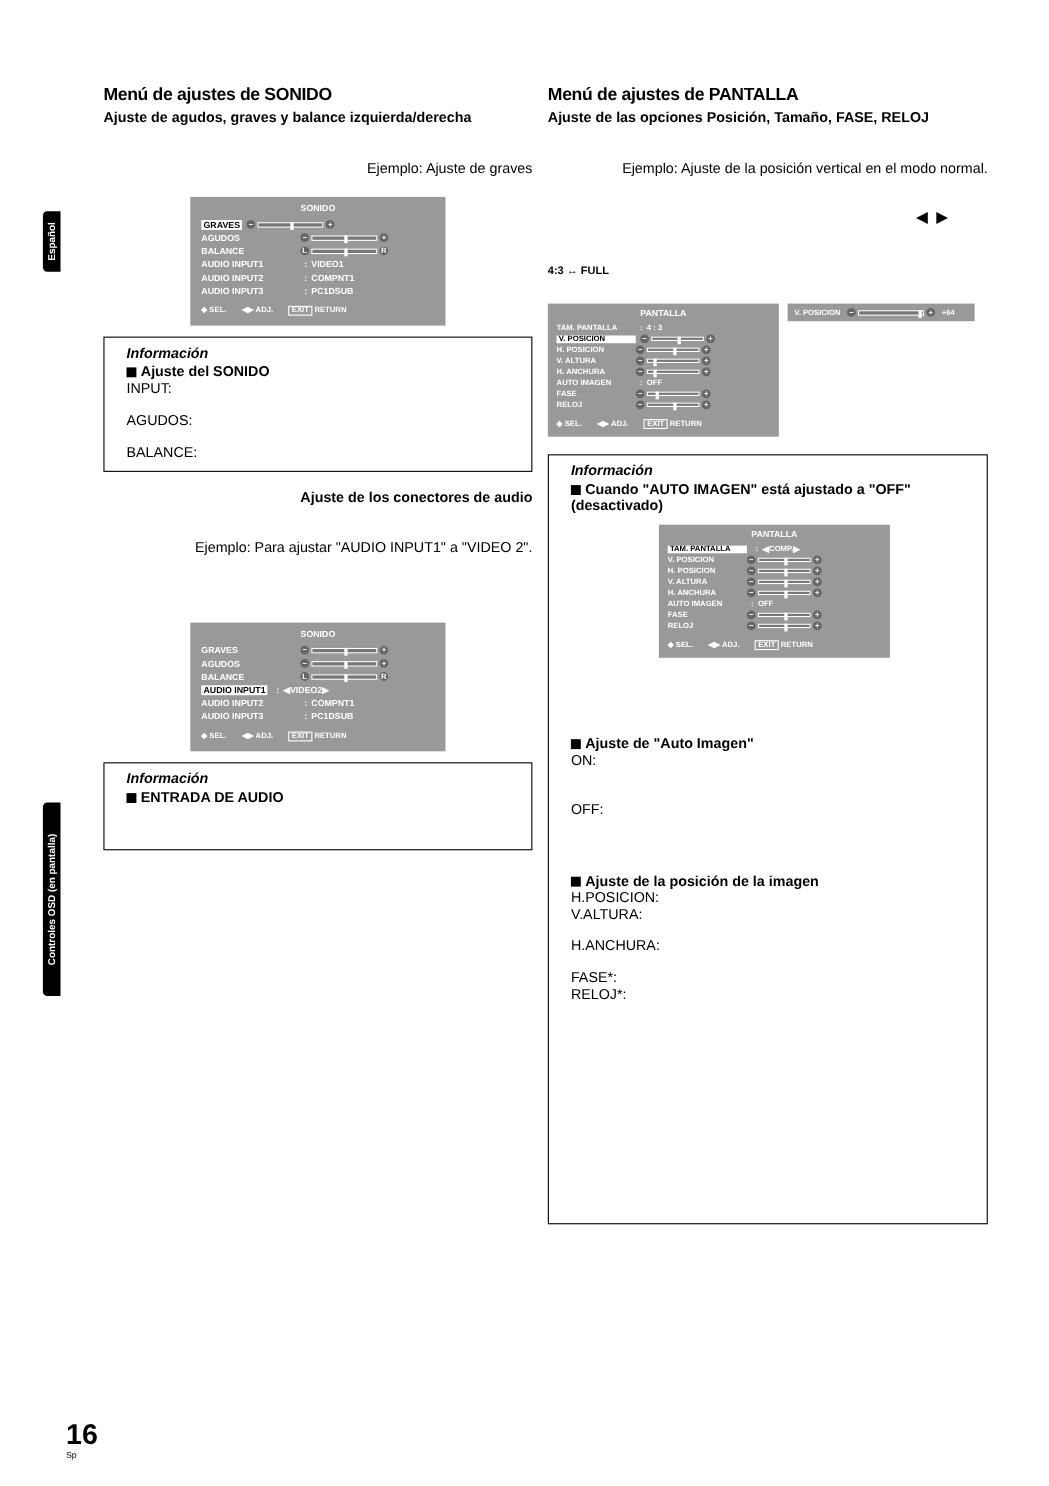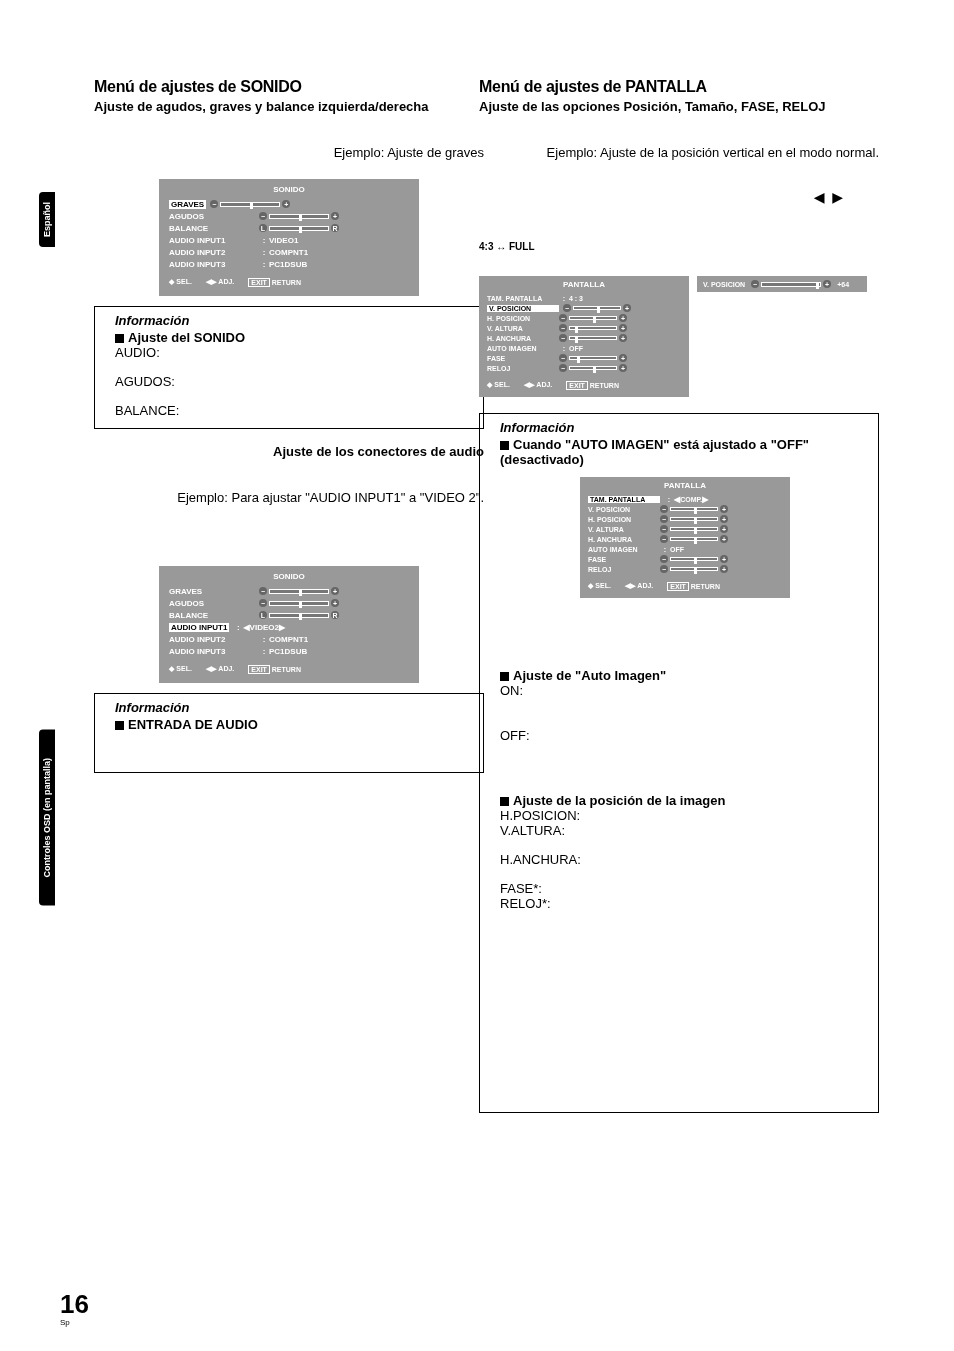--- a/index.html
+++ b/index.html
@@ -9,25 +9,25 @@
     width: 954px;
     height: 1351px;
     position: relative;
     color: #000;
   }
   .tab { position: absolute; left: 39px; background: #000; color: #fff; font-size: 9px; font-weight: bold; writing-mode: vertical-rl; transform: rotate(180deg); padding: 10px 3px; border-radius: 0 4px 4px 0; }
   .tab1 { top: 192px; }
   .tab2 { top: 730px; padding: 28px 3px; }
   .pagecol { position: absolute; top: 78px; }
   .left { left: 94px; width: 390px; }
-  .right { left: 479px; width: 400px; }
+  .right { left: 498px; width: 400px; }
   .section-title { font-family: "Arial Black", Arial, sans-serif; font-weight: 900; font-size: 16px; letter-spacing: -0.3px; }
   .subtitle { font-weight: bold; font-size: 13px; line-height: 1.35; margin-top: 2px; }
   .body { font-size: 13px; margin-top: 28px; line-height: 1.35; text-align: right; }
-  .osd { margin: 18px auto 0 auto; width: 260px; background: #999; color: #fff; font-size: 8px; font-weight: bold; padding: 6px 10px 10px 10px; position: relative; }
+  .osd { margin: 18px auto 0 auto; width: 232px; background: #999; color: #fff; font-size: 8px; font-weight: bold; padding: 6px 10px 10px 10px; position: relative; }
   .osd-title { text-align: center; font-size: 8px; margin-bottom: 4px; }
   .osd-row { display: flex; align-items: center; height: 12px; }
   .osd-label { width: 90px; }
   .osd-label.sel { background: #fff; color: #000; padding: 0 2px; display: inline-block; width: auto; margin-right: 4px;}
   .osd-sep { width: 10px; text-align:center; }
   .osd-val { }
   .bar { display:inline-flex; align-items:center; gap:2px;}
   .bar .minus, .bar .plus { width:8px; height:8px; border-radius:50%; background:#666; display:inline-flex; align-items:center; justify-content:center; font-size:7px; line-height:1;}
   .bar .track { width:60px; height:5px; background:#777; border:1px solid #fff; position:relative;}
   .bar .handle{ position:absolute; top:-1px; width:3px; height:7px; background:#fff;}
@@ -116,21 +116,21 @@
         <span>◆ SEL.</span>
         <span>◀▶ ADJ.</span>
         <span><span class="exitbox">EXIT</span> RETURN</span>
       </div>
     </div>
 
 
   <div class="infobox">
     <div class="info-title">Información</div>
     <div class="info-sub"><span class="sq"></span><span>Ajuste del SONIDO</span></div>
-    <div>AUDIO:</div>
+    <div>INPUT:</div>
     <div class="spaced">AGUDOS:</div>
     <div class="spaced">BALANCE:</div>
   </div>
 
   <div class="body" style="font-weight:bold; margin-top:14px;">Ajuste de los conectores de audio</div>
   <div class="body">Ejemplo: Para ajustar "AUDIO INPUT1" a "VIDEO 2".</div>
 
   <div class="osd" style="margin-top:60px;">
       <div class="osd-title">SONIDO</div>
       <div class="osd-row">

